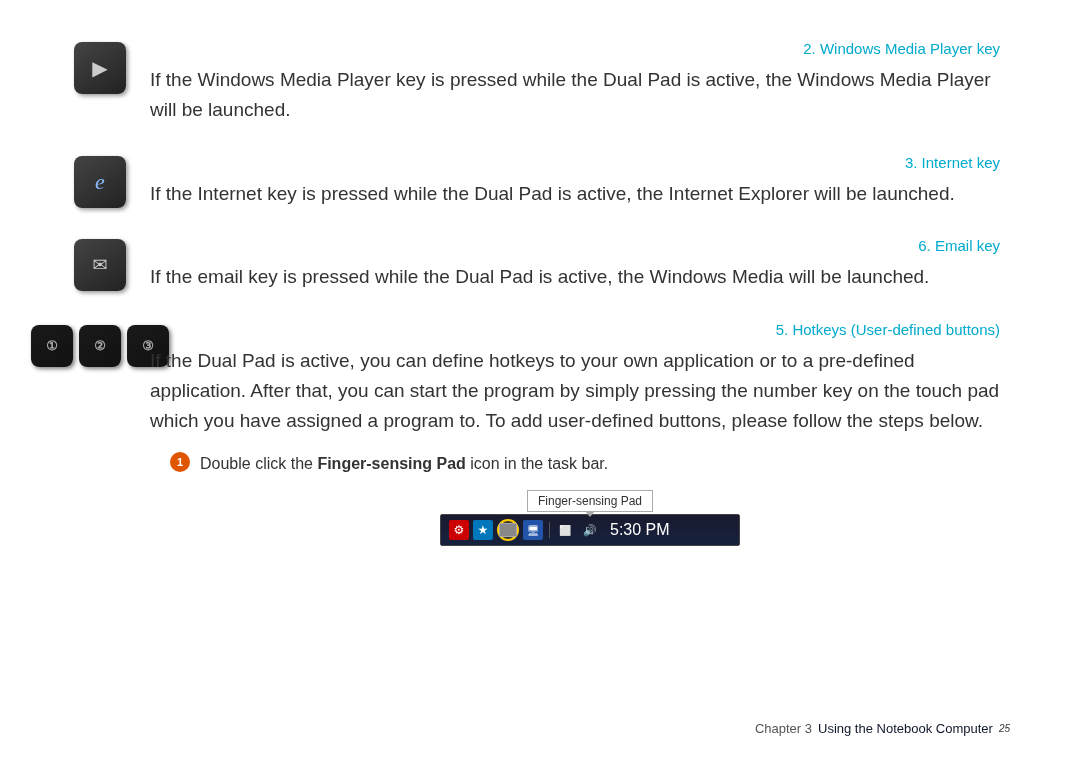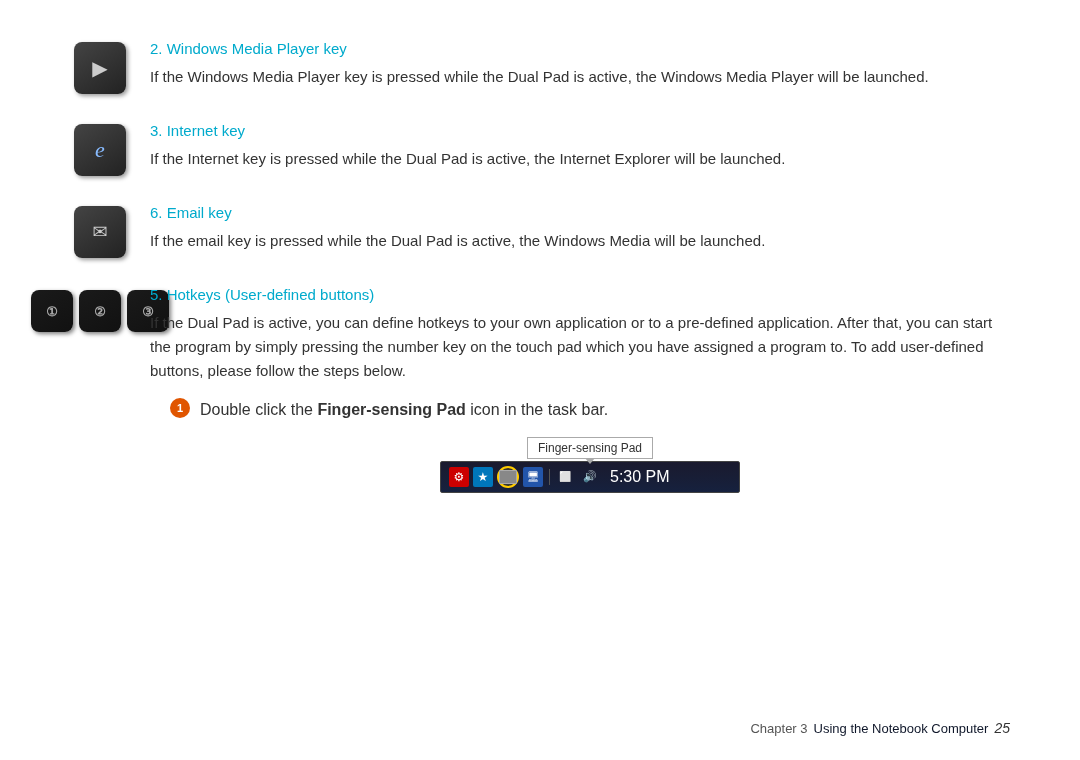--- a/index.html
+++ b/index.html
@@ -62,23 +62,24 @@
     }
     .text-col {
       flex: 1;
       padding-left: 10px;
     }
     .section-heading {
       color: #00aacc;
       font-size: 15px;
       margin-bottom: 8px;
       font-weight: normal;
+      text-align: right;
     }
     .section-body {
-      font-size: 15px;
+      font-size: 19px;
       color: #333;
       line-height: 1.6;
     }
     .bullet-step {
       display: flex;
       align-items: flex-start;
       margin-top: 14px;
       margin-left: 20px;
     }
     .circle-num {
@@ -188,21 +189,21 @@
       margin-left: 44px;
     }
     .footer-chapter {
       color: #555;
     }
     .footer-link {
       color: #0f172a;
     }
     .footer-page {
       color: #333;
-      font-size: 14px;
+      font-size: 10px;
       font-style: italic;
     }
     .bold-text {
       font-weight: bold;
     }
   </style>
 </head>
 <body>
 
 <div class="page-content">

